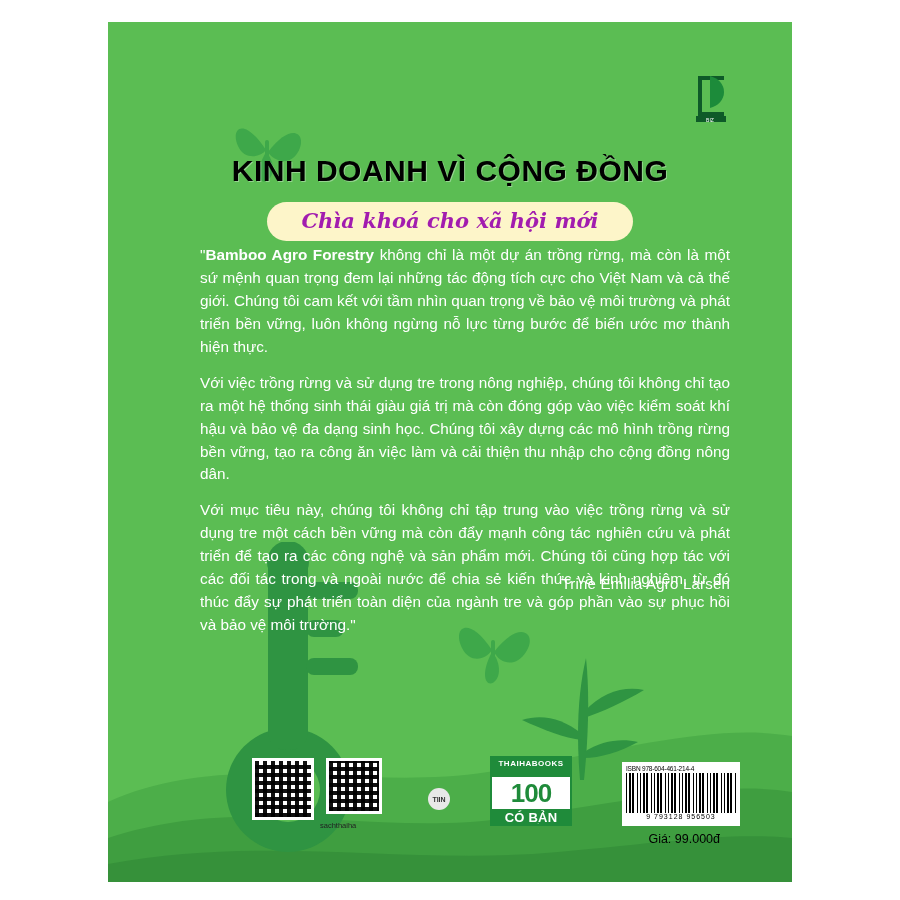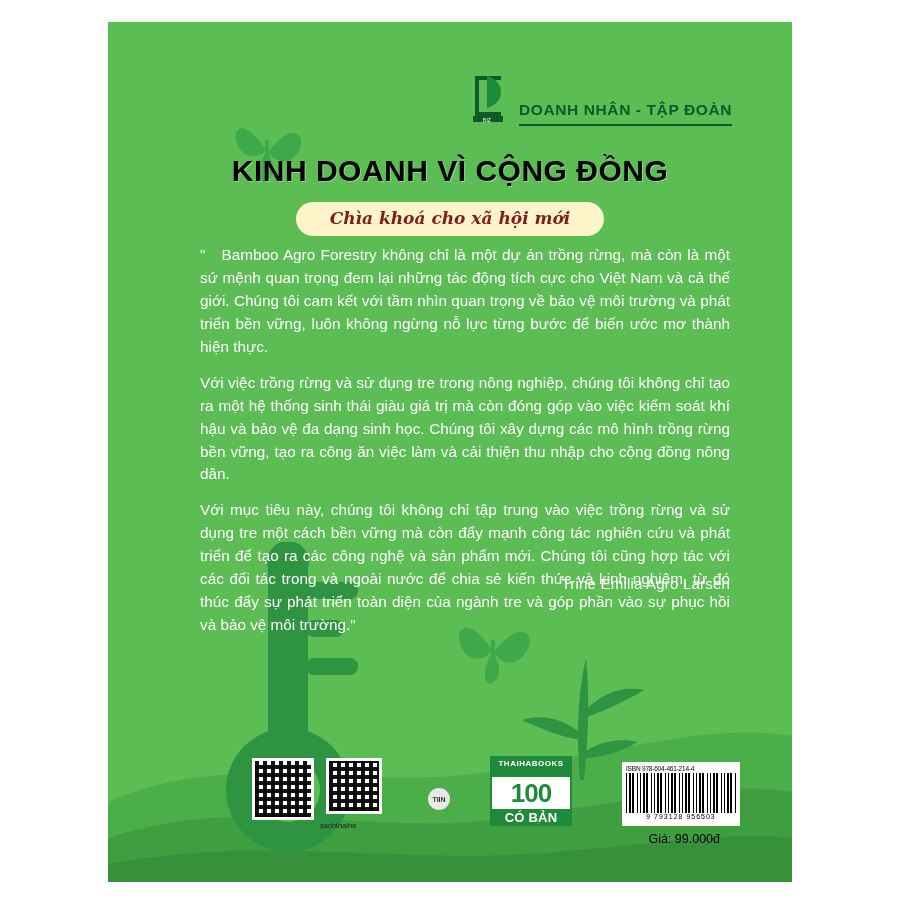--- a/index.html
+++ b/index.html
@@ -78,45 +78,44 @@
   .subtitle-wrap {
     position: absolute;
     left: 0;
     right: 0;
     top: 180px;
     text-align: center;
   }
   .subtitle {
     display: inline-block;
     background: #fdf5c9;
-    color: #7f1d1d;
+    color: #a21caf;
     font-family: "DejaVu Serif", serif;
     font-style: italic;
-    font-size: 17px;
+    font-size: 21px;
     font-weight: bold;
     padding: 6px 34px 8px;
     border-radius: 22px;
   }
   
   .body-copy {
     position: absolute;
     left: 92px;
     right: 62px;
     top: 222px;
     color: #ffffff;
     font-size: 15.3px;
     line-height: 1.5;
     text-align: justify;
   }
   .body-copy p {
     margin: 0 0 13px 0;
   }
   .body-copy .brand {
-    font-weight: normal;
-    margin-left: 16px;
+    font-weight: bold;
   }
   .author {
     position: absolute;
     right: 62px;
     top: 553px;
     color: #ffffff;
     font-size: 15px;
     letter-spacing: .2px;
   }
   
@@ -287,21 +286,20 @@
     </g>
   </svg>
 
   <div class="publisher">
     <svg class="logo" viewBox="0 0 42 54">
       <path d="M8,4 L34,4 L34,8 L12,8 L12,40 L34,40 L34,44 L8,44 Z" fill="#0e5a28"></path>
       <path d="M20,4 C28,6 34,12 34,20 C34,28 28,34 20,36 Z" fill="#1c8b3a"></path>
       <rect x="6" y="44" width="30" height="6" fill="#0e5a28"></rect>
       <text x="20" y="50" font-size="5" fill="#ffffff" text-anchor="middle" font-family="Liberation Sans, sans-serif">BIZ</text>
     </svg>
-    <div class="publisher-name">DOANH NHÂN - TẬP ĐOÀN</div>
   </div>
 
   <div class="title">KINH DOANH VÌ CỘNG ĐỒNG</div>
   <div class="subtitle-wrap">
     <span class="subtitle">Chìa khoá cho xã hội mới</span>
   </div>
 
   <div class="body-copy">
     <p>"<span class="brand">Bamboo Agro Forestry</span> không chỉ là một dự án trồng rừng, mà còn là một sứ mệnh quan trọng đem lại những tác động tích cực cho Việt Nam và cả thế giới. Chúng tôi cam kết với tầm nhìn quan trọng về bảo vệ môi trường và phát triển bền vững, luôn không ngừng nỗ lực từng bước để biến ước mơ thành hiện thực.</p>
     <p>Với việc trồng rừng và sử dụng tre trong nông nghiệp, chúng tôi không chỉ tạo ra một hệ thống sinh thái giàu giá trị mà còn đóng góp vào việc kiểm soát khí hậu và bảo vệ đa dạng sinh học. Chúng tôi xây dựng các mô hình trồng rừng bền vững, tạo ra công ăn việc làm và cải thiện thu nhập cho cộng đồng nông dân.</p>

